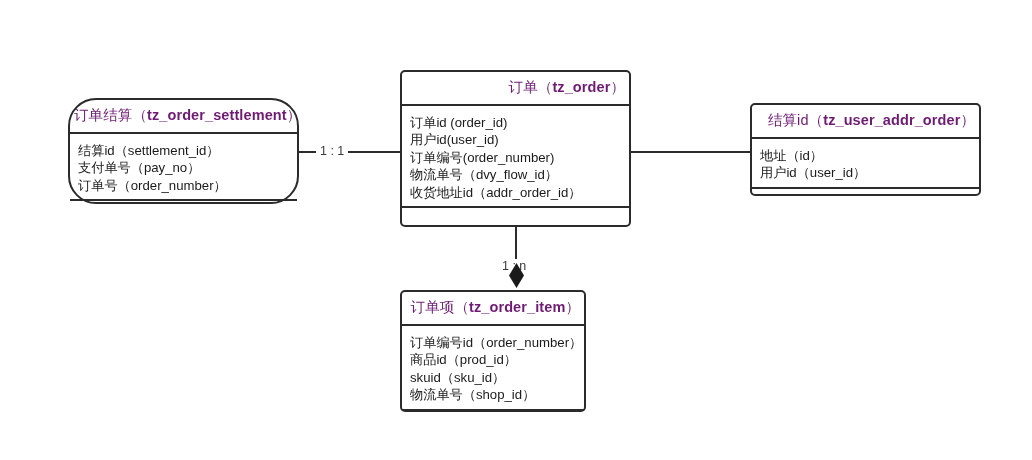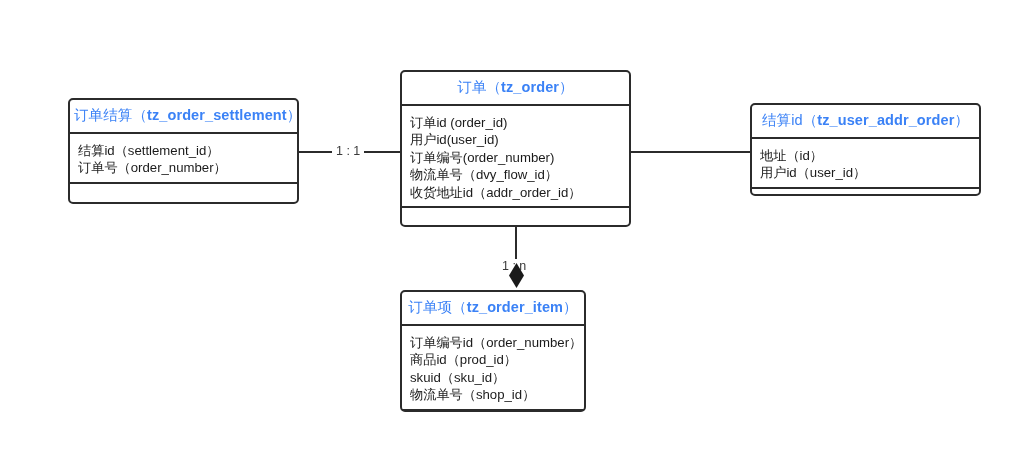--- a/index.html
+++ b/index.html
@@ -25,23 +25,23 @@
     box-sizing: border-box;
     border: 2px solid #2b2b2b;
     border-radius: 5px;
     background: #ffffff;
     display: flex;
     flex-direction: column;
     z-index: 3;
   }
   .entity-title {
     box-sizing: border-box;
-    text-align: center;
+    text-align: right;
     font-size: 14.5px;
-    color: #3b82f6;
+    color: #701a75;
     border-bottom: 2px solid #2b2b2b;
     padding: 6px 4px 7px 4px;
     white-space: nowrap;
     letter-spacing: 0.1px;
   }
   .entity-title .tbl {
     font-weight: bold;
   }
   .entity-attrs {
     box-sizing: border-box;
@@ -87,36 +87,37 @@
     position: absolute;
     z-index: 2;
   }
 </style>
 </head>
 <body>
 
 <div id="canvas">
 
   <div class="conn-h" style="left:299px; top:151px; width:102px;"></div>
-  <div class="card-label" style="left:332px; top:144px;">1 : 1</div>
+  <div class="card-label" style="left:316px; top:144px;">1 : 1</div>
 
   <div class="conn-h" style="left:630px; top:151px; width:121px;"></div>
 
   <div class="conn-v" style="left:515px; top:226px; height:41px;"></div>
   <div class="card-label" style="left:498px; top:259px;">1 : n</div>
   <svg class="diamond" style="left:506px; top:263px;" width="21" height="25" viewBox="0 0 21 25">
     <polygon points="10.5,0 18,12.5 10.5,25 3,12.5" fill="#1a1a1a"></polygon>
   </svg>
 
-  <div class="entity" style="left:68px; top:98px; width:231px; height:106px;">
+  <div class="entity" style="left:68px; top:98px; width:231px; height:106px;border-radius:28px;">
     <div class="entity-title">
       <span>订单结算（</span><span class="tbl">tz_order_settlement</span><span>）</span>
     </div>
     <div class="entity-attrs">
       <div class="attr">结算id（settlement_id）</div>
+      <div class="attr">支付单号（pay_no）</div>
       <div class="attr">订单号（order_number）</div>
     </div>
     <div class="entity-footer"></div>
   </div>
 
   <div class="entity" style="left:400px; top:70px; width:231px; height:157px;">
     <div class="entity-title">
       <span>订单（</span><span class="tbl">tz_order</span><span>）</span>
     </div>
     <div class="entity-attrs">

